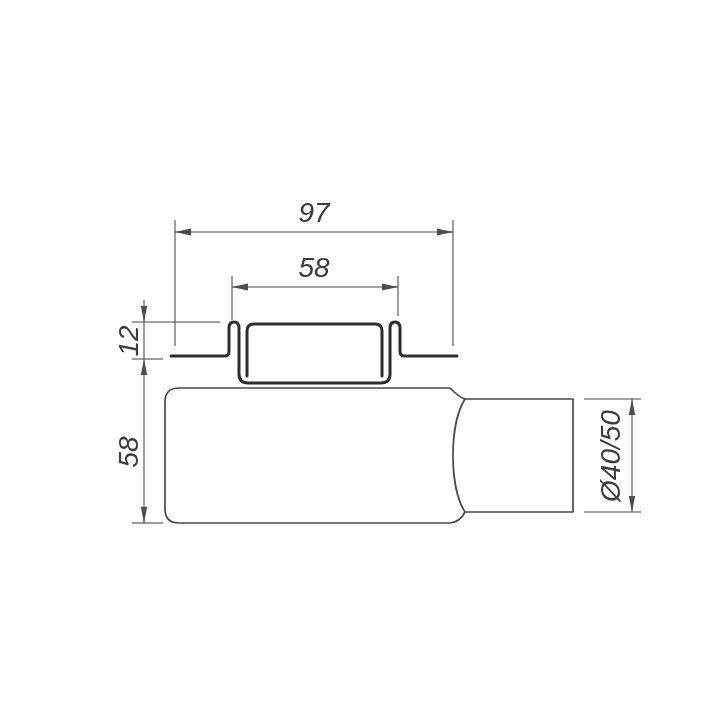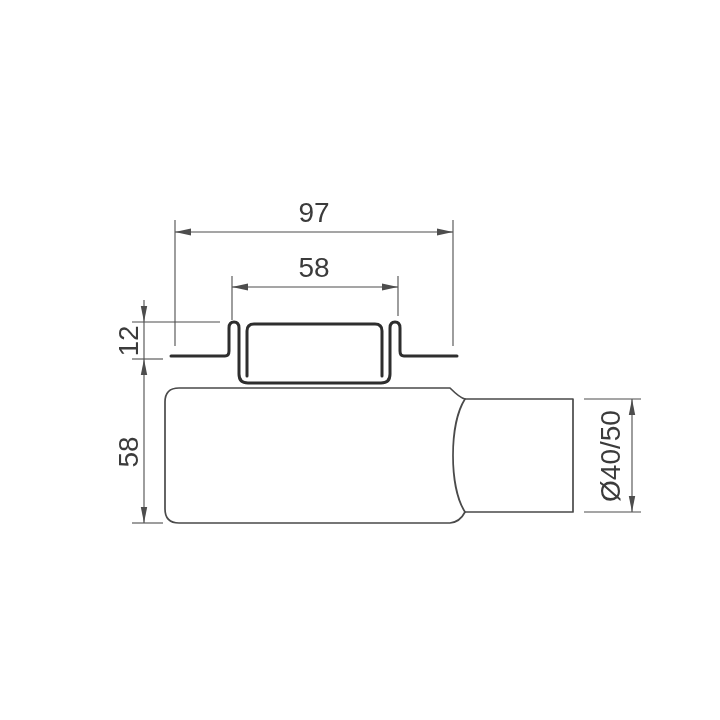--- a/index.html
+++ b/index.html
@@ -8,20 +8,21 @@
     width: 720px;
     height: 720px;
     background: var(--background, #ffffff);
     overflow: hidden;
   }
   .stage {
     position: relative;
     width: 641px;
     height: 720px;
     background: var(--background, #ffffff);
+    font-style: italic;
   }
   svg { display: block; }
   text {
     font-family: "Liberation Sans", "DejaVu Sans", sans-serif;
     font-size: 28px;
     fill: var(--label-text, #3b3b3b);
   }
   .dim {
     stroke: var(--dimension-line, #4d4d4d);
     stroke-width: 1.1;

